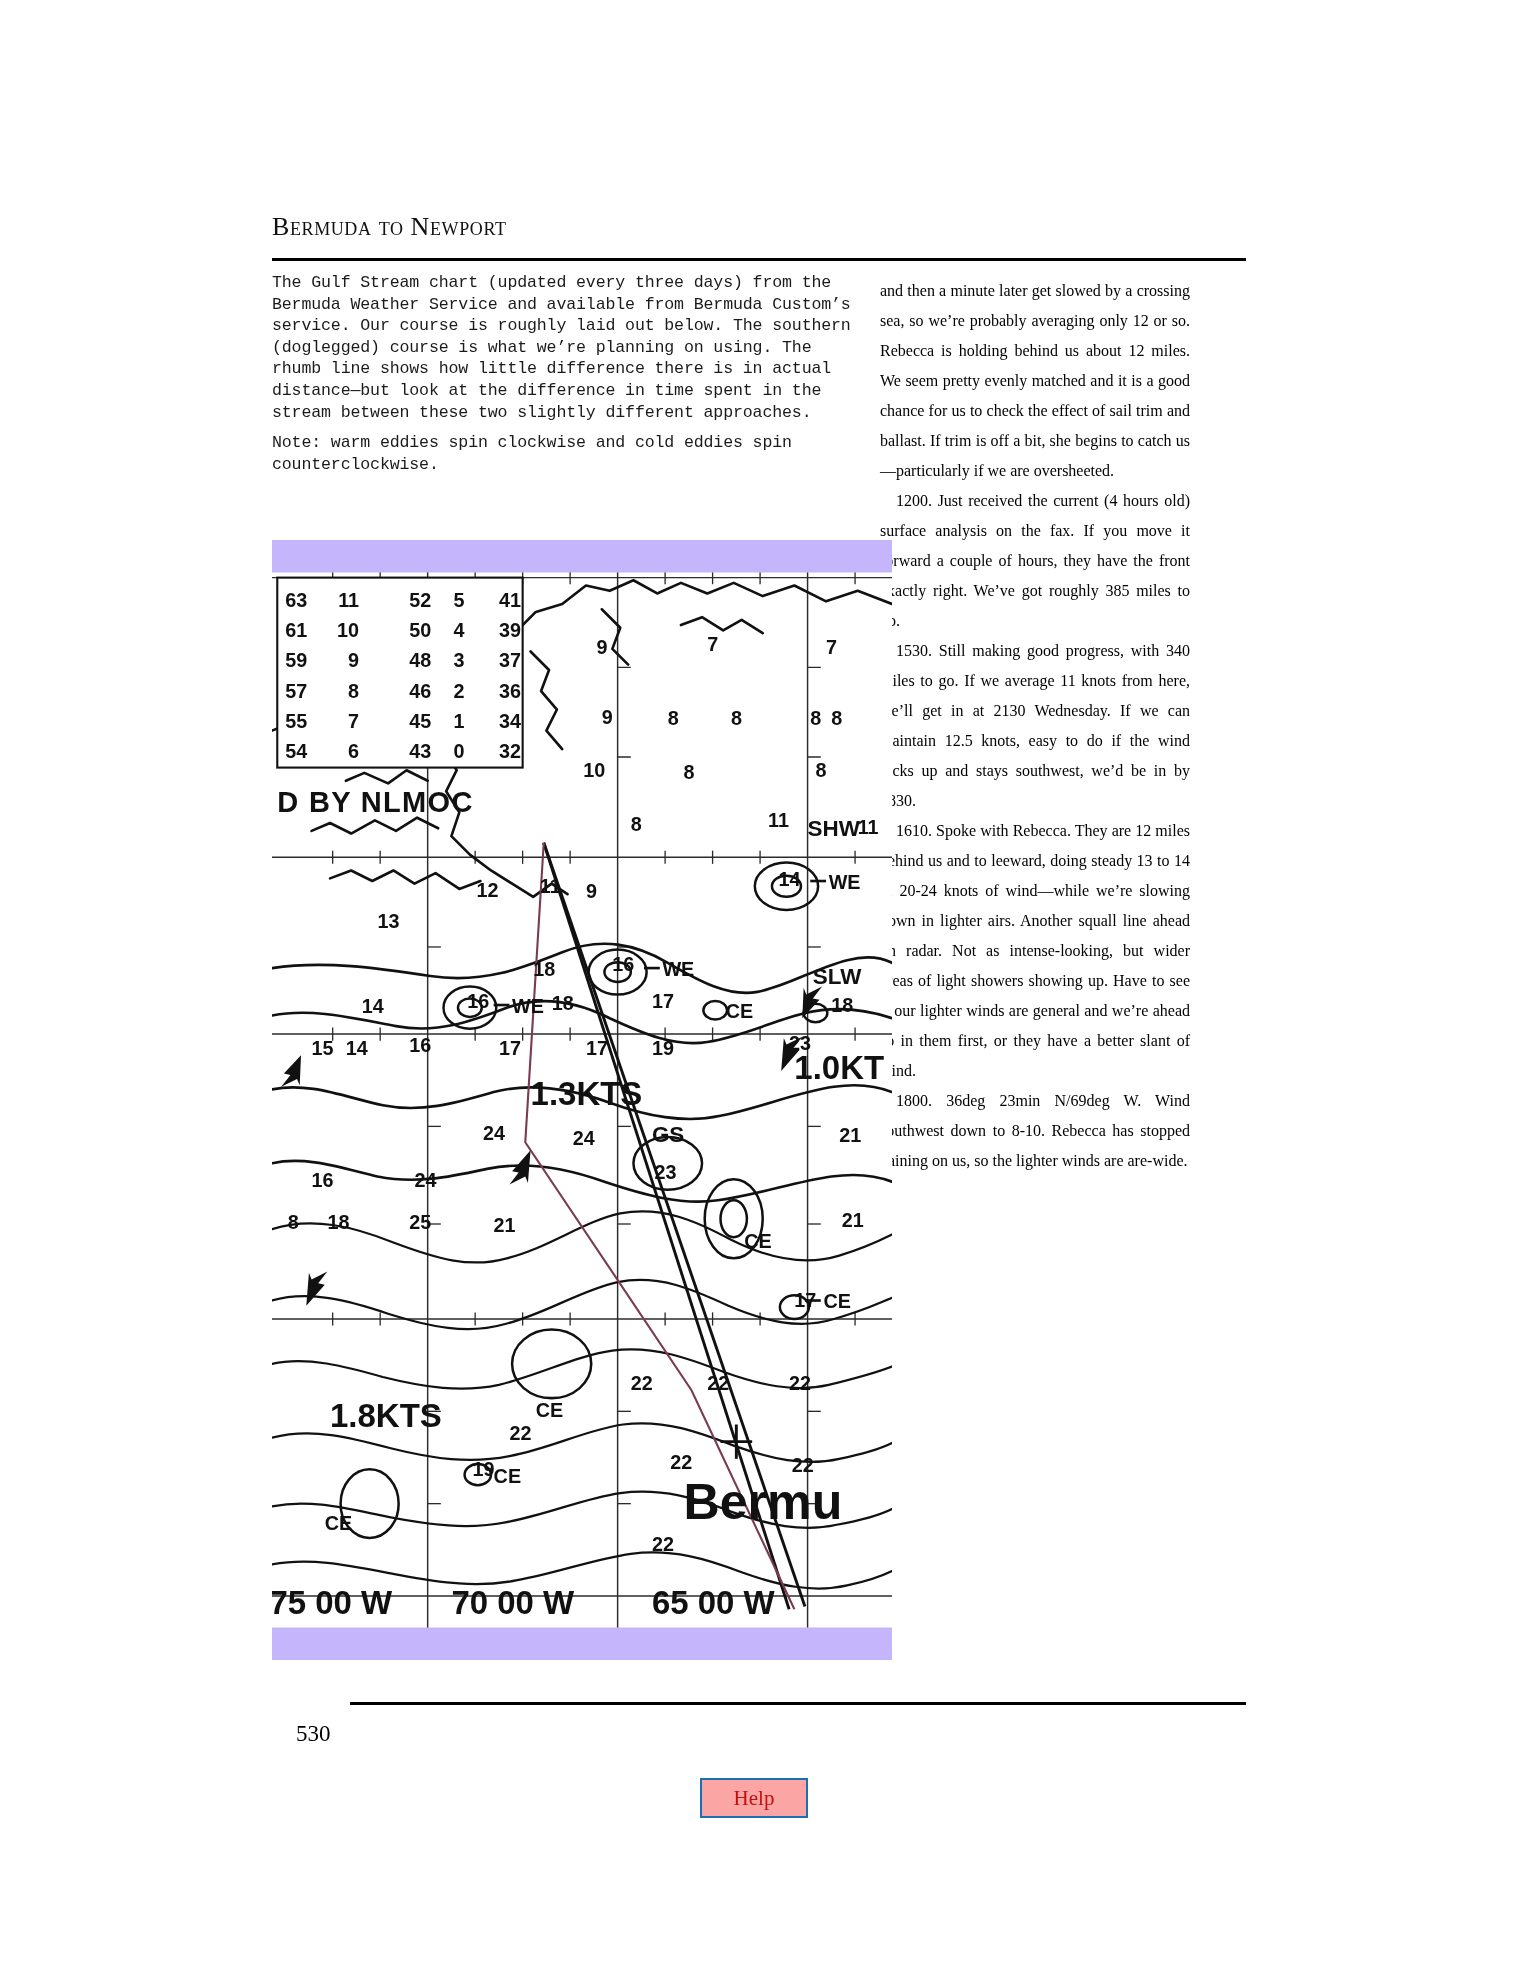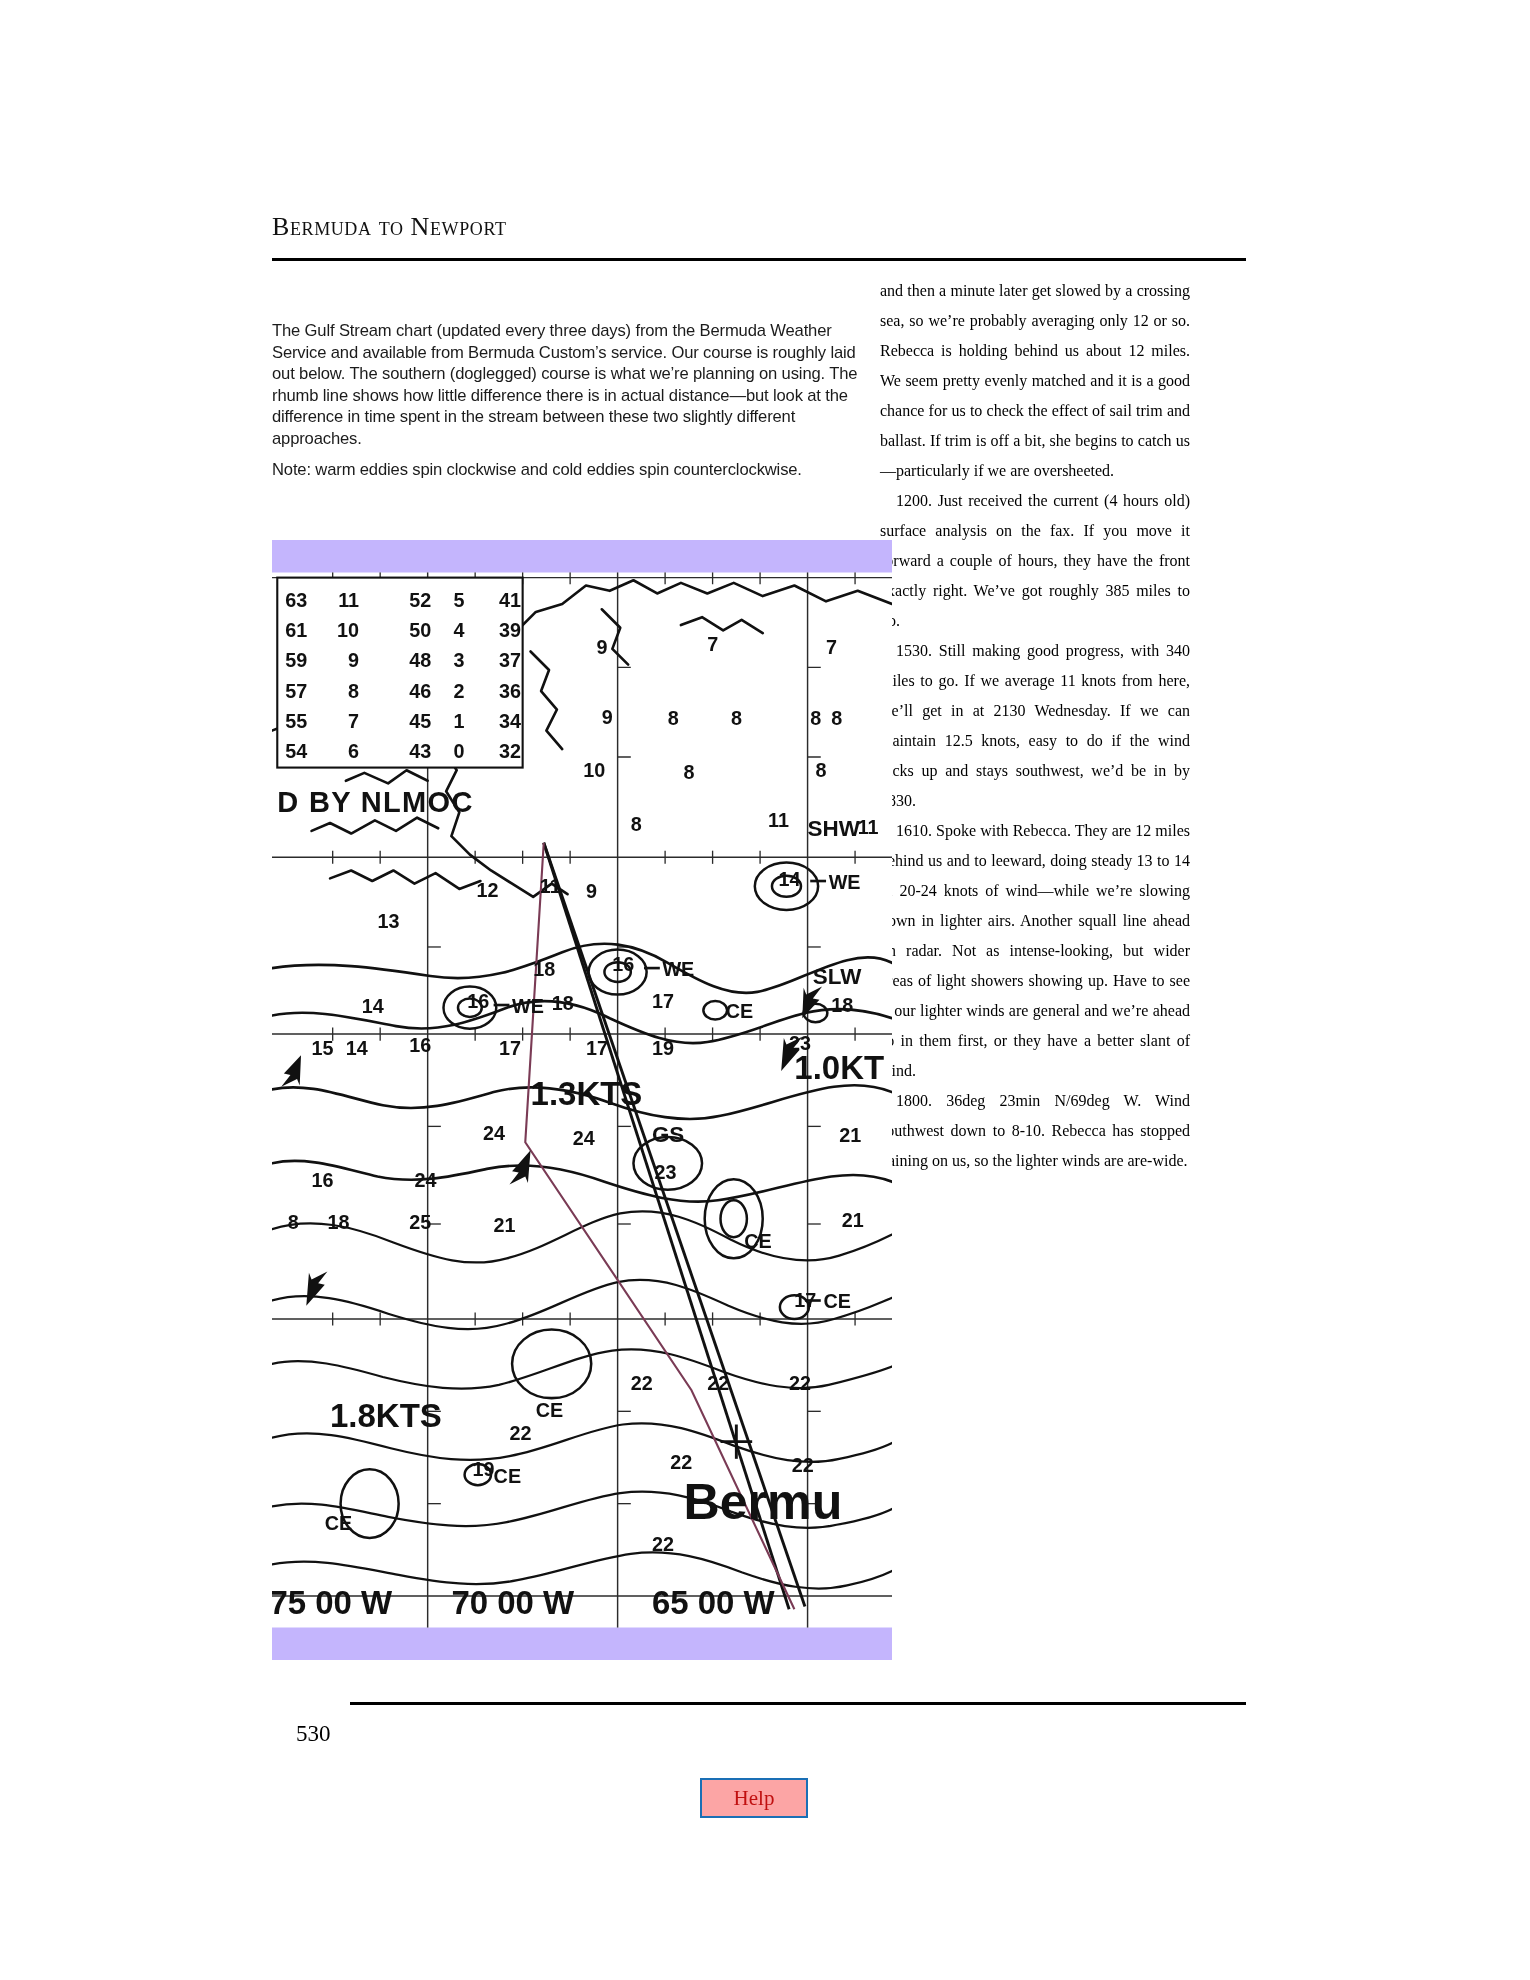--- a/index.html
+++ b/index.html
@@ -64,26 +64,25 @@
     color: #000;
     text-align: justify;
     text-justify: inter-word;
     hyphens: none;
   }
   .col-right p { margin: 0; }
   .col-right p + p { text-indent: 16px; }
 
   
   .caption {
-    font-family: Liberation Sans, sans-serif;
+    font-family: Liberation Mono, monospace;
     font-size: 16.6px;
     line-height: 21.6px;
     color: #1b1b1b;
     letter-spacing: -0.15px;
-    margin-top: 48px;
   }
   .caption p { margin: 0 0 9px 0; }
 
   
   .figure {
     position: absolute;
     left: 272px;
     top: 540px;
     width: 620px;
     height: 1120px;

